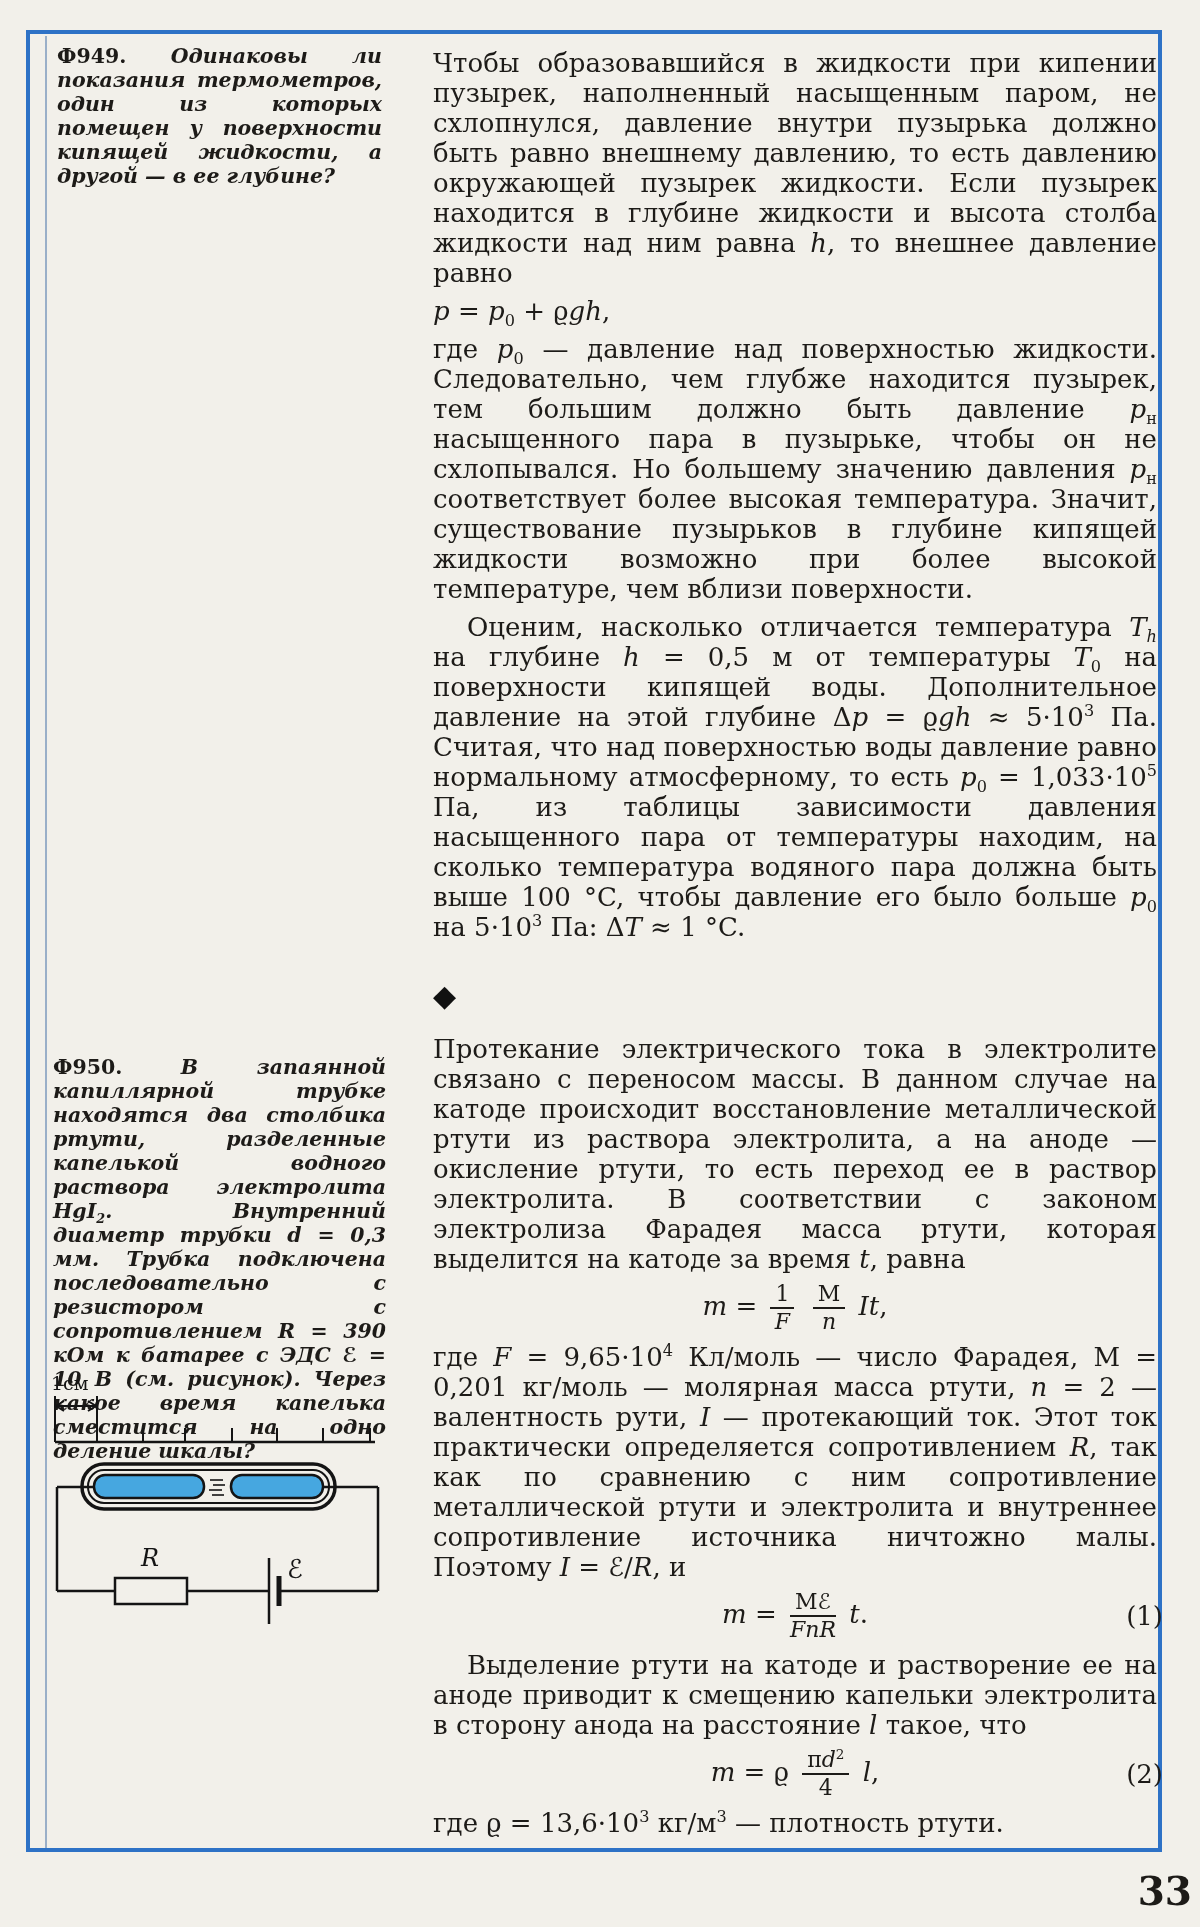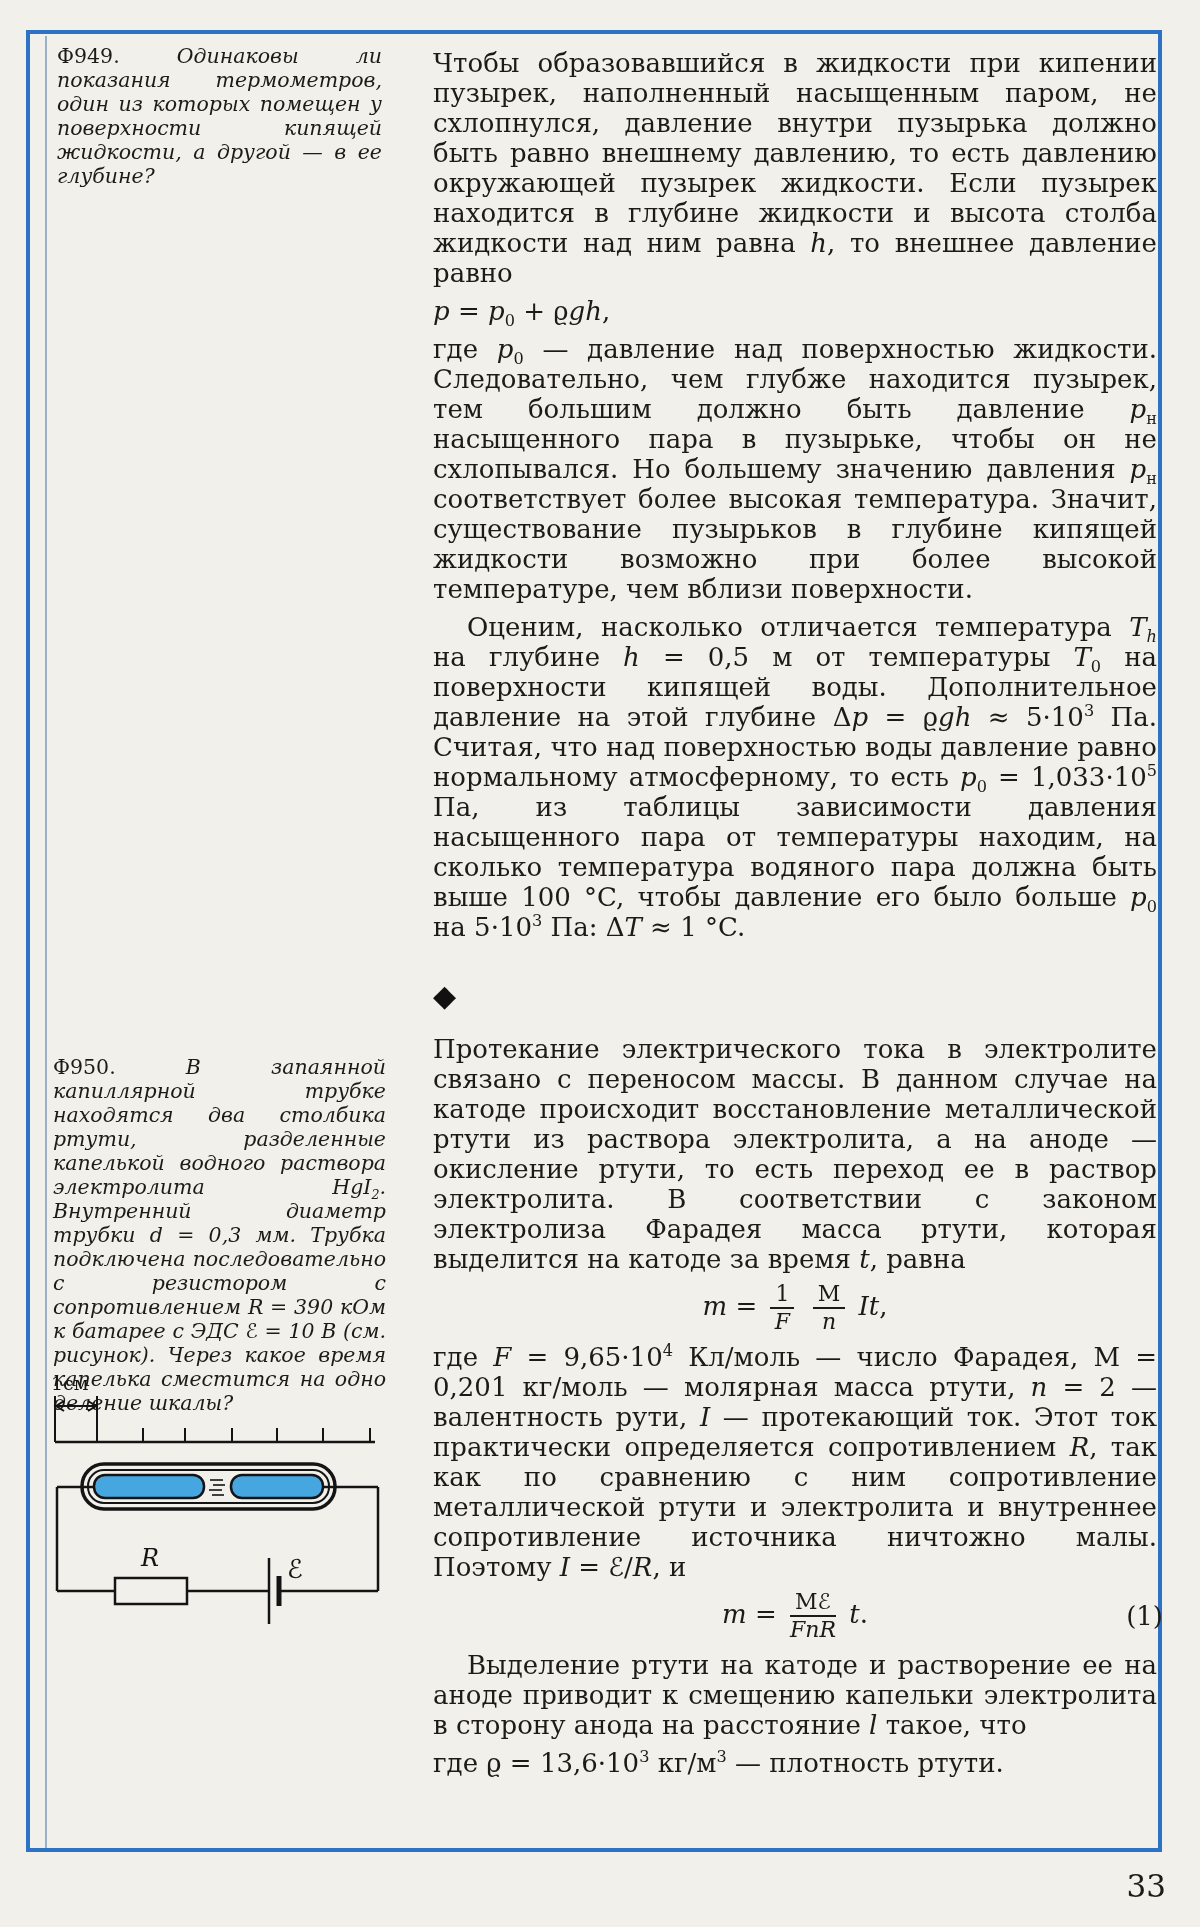--- a/index.html
+++ b/index.html
@@ -19,21 +19,21 @@
   }
   .innerline{
     position:absolute;left:45px;top:36px;
     width:2px;height:1812px;
     background:rgba(47,95,160,0.45);
   }
   
   .prob{
     position:absolute;
     font-size:20.5px;line-height:24px;
-    font-weight:normal;font-style:italic;
+    font-weight:bold;font-style:italic;
     text-align:justify;
   }
   .prob-949{left:57px;top:44px;width:325px;}
   .prob-950{left:53px;top:1030px;width:333px;margin-top:25px;}
   .plabel{font-style:normal;}
   
   .main-block{
     position:absolute;left:425px;width:740px;
     font-size:26px;line-height:30px;
     text-align:justify;
@@ -51,22 +51,22 @@
   .fd{display:block;padding-top:1px;}
   .author{text-align:right;font-style:italic;font-size:24px;margin-top:8px;padding-right:6px;}
   .scr{font-family:"DejaVu Sans","DejaVu Serif",sans-serif;font-style:italic;}
   .diamond{
     position:absolute;left:433px;top:978px;
     font-family:"DejaVu Sans",sans-serif;
     font-size:30px;color:#111;
   }
   .diagram{position:absolute;left:45px;top:1372px;}
   .pagenum{
-    position:absolute;right:34px;top:1868px;
-    font-weight:normal;font-size:31px;
+    position:absolute;right:8px;top:1868px;
+    font-weight:bold;font-size:39px;
   }
   svg .ink{stroke:#141414;fill:none;}
   svg text{fill:#141414;}
   .mercury{fill:#46a7e0;stroke:#141414;}
 </style>
 </head>
 <body>
 
 <div class="page">
   <div class="frame"></div>
@@ -143,17 +143,21 @@
     <p>Протекание электрического тока в электролите связано с переносом массы. В данном случае на катоде происходит восстановление металлической ртути из раствора электролита, а на аноде — окисление ртути, то есть переход ее в раствор электролита. В соответствии с законом электролиза Фарадея масса ртути, которая выделится на катоде за время <i>t</i>, равна</p>
     <div class="eqrow">
       <span><i>m</i> = <span class="frac"><span class="fn">1</span><span class="fd"><i>F</i></span></span> <span class="frac"><span class="fn">М</span><span class="fd"><i>n</i></span></span> <i>It</i>,</span>
     </div>
     <p>где <i>F</i> = 9,65·10<sup>4</sup> Кл/моль — число Фарадея, М = 0,201 кг/моль — молярная масса ртути, <i>n</i> = 2 — валентность рути, <i>I</i> — протекающий ток. Этот ток практически определяется сопротивлением <i>R</i>, так как по сравнению с ним сопротивление металлической ртути и электролита и внутреннее сопротивление источника ничтожно малы. Поэтому <i>I</i> = <span class="scr">ℰ</span>/<i>R</i>, и</p>
     <div class="eqrow">
       <span><i>m</i> = <span class="frac"><span class="fn">М<span class="scr">ℰ</span></span><span class="fd"><i>FnR</i></span></span> <i>t</i>.</span>
       <span class="eqnum">(1)</span>
     </div>
     <p class="ind">Выделение ртути на катоде и растворение ее на аноде приводит к смещению капельки электролита в сторону анода на расстояние <i>l</i> такое, что</p>
+    <div class="eqrow">
+      <span><i>m</i> = ϱ <span class="frac"><span class="fn">π<i>d</i><sup>2</sup></span><span class="fd">4</span></span> <i>l</i>,</span>
+      <span class="eqnum">(2)</span>
+    </div>
     <p>где ϱ = 13,6·10<sup>3</sup> кг/м<sup>3</sup> — плотность ртути.</p>
   </div>
 
   <div class="pagenum">33</div>
 </div>
 
 </body></html>

